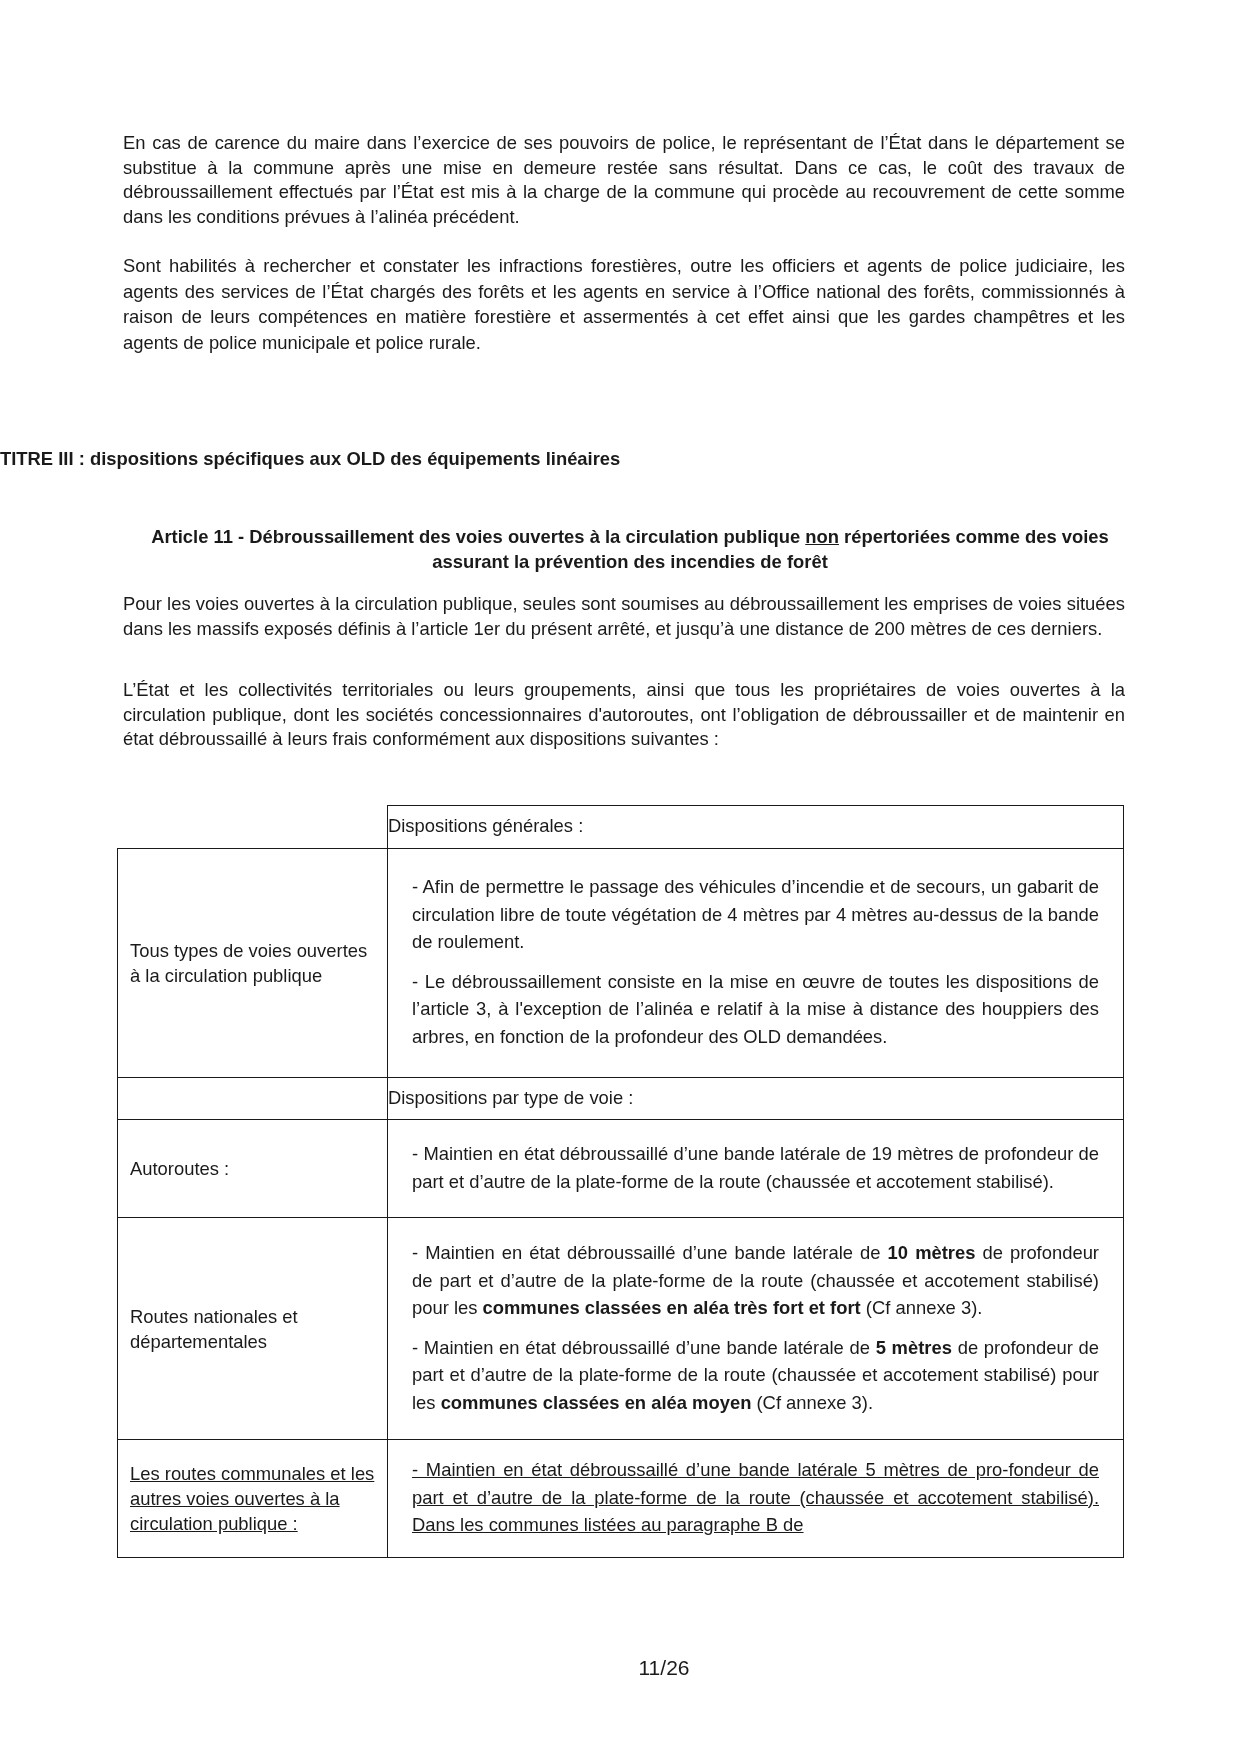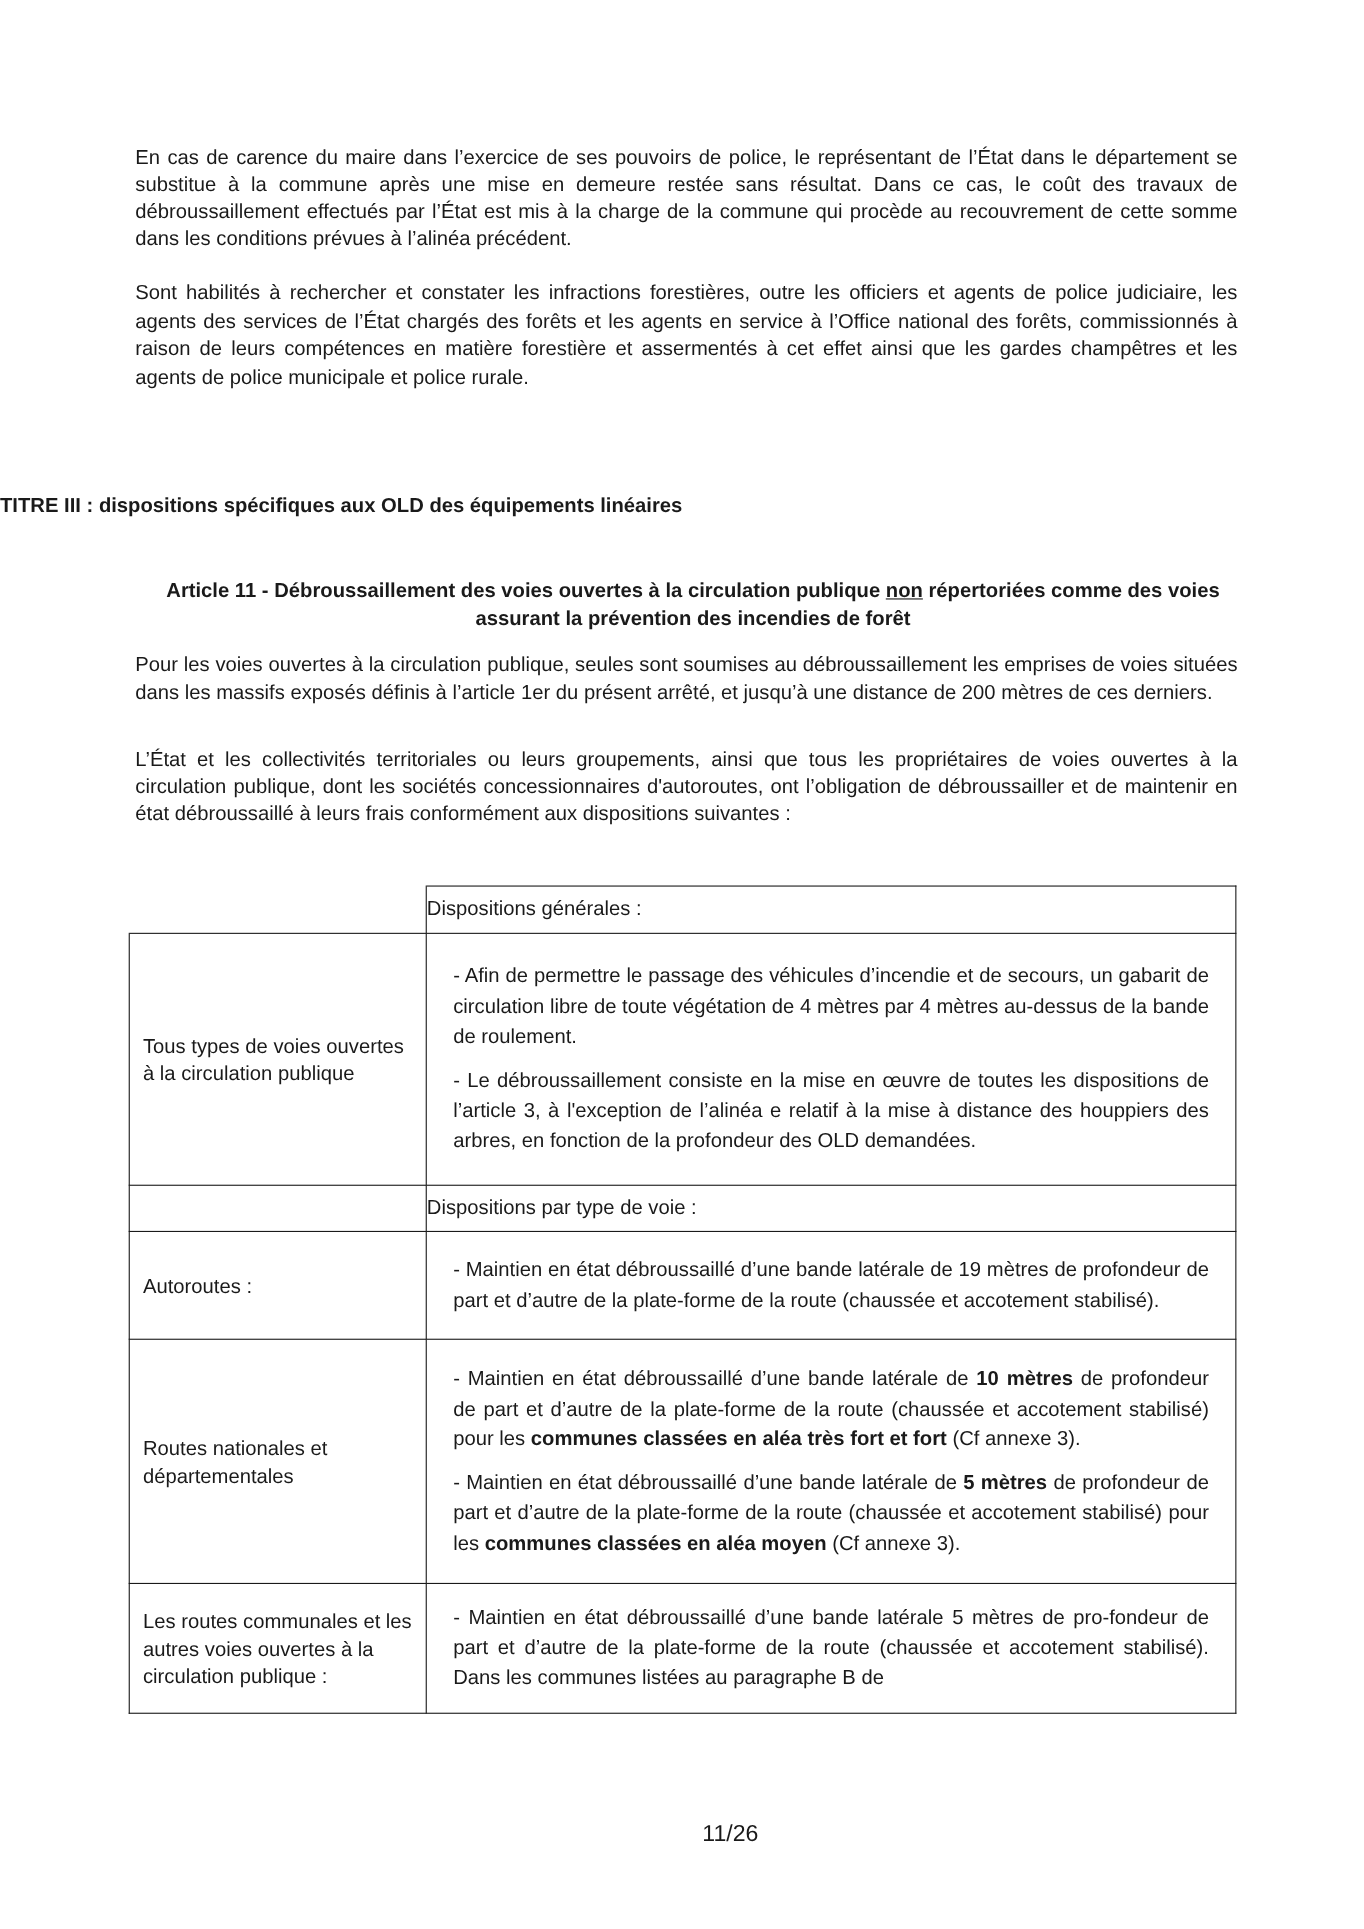--- a/index.html
+++ b/index.html
@@ -85,21 +85,21 @@
         <p>- Maintien en état débroussaillé d’une bande latérale de 19 mètres de profondeur de part et d’autre de la plate-forme de la route (chaussée et accotement stabilisé).</p>
       </td>
     </tr>
     <tr style="height:222px;">
       <td class="lbl">Routes nationales et départementales</td>
       <td class="cnt">
         <p><span>- Maintien en état débroussaillé d’une bande latérale de </span><b>10 mètres</b><span> de profondeur de part et d’autre de la plate-forme de la route (chaussée et accotement stabilisé) pour les </span><b>communes classées en aléa très fort et fort</b><span> (Cf annexe 3).</span></p>
         <p><span>- Maintien en état débroussaillé d’une bande latérale de </span><b>5 mètres</b><span> de profondeur de part et d’autre de la plate-forme de la route (chaussée et accotement stabilisé) pour les </span><b>communes classées en aléa moyen</b><span> (Cf annexe 3).</span></p>
       </td>
     </tr>
-    <tr style="height:97px;">
+    <tr style="height:97px;text-decoration:underline;">
       <td class="lbl">Les routes communales et les autres voies ouvertes à la circulation publique :</td>
       <td class="cnt">
         <p>- Maintien en état débroussaillé d’une bande latérale 5 mètres de pro-fondeur de part et d’autre de la plate-forme de la route (chaussée et accotement stabilisé). Dans les communes listées au paragraphe B de</p>
       </td>
     </tr>
   </tbody>
     </table>
 
   <div class="footer">11/26</div>
 </div>

